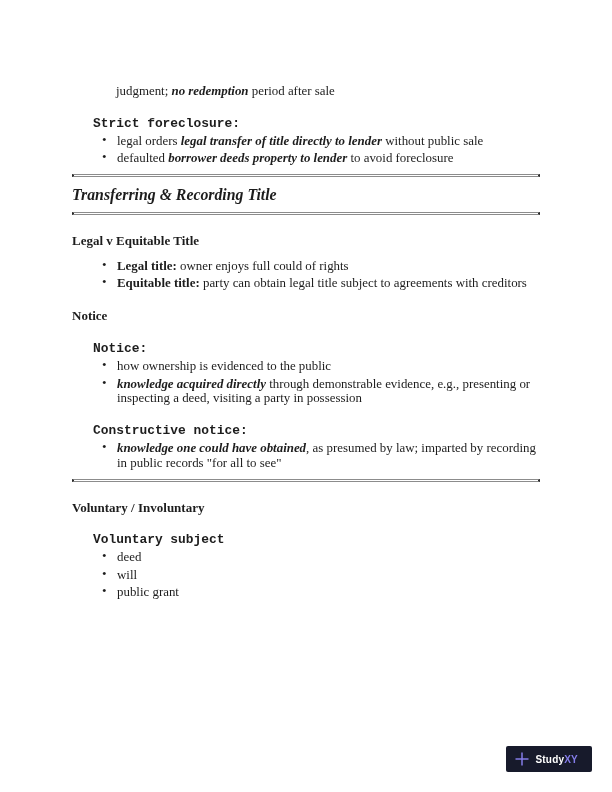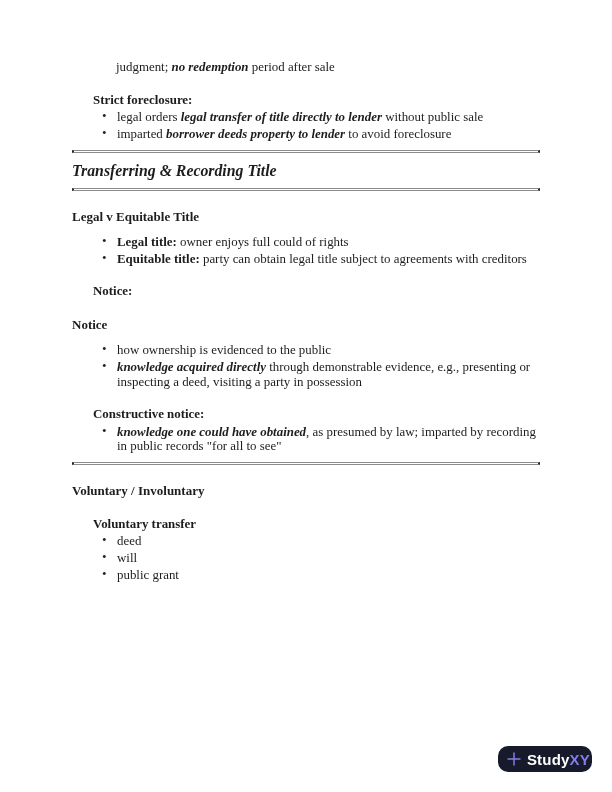--- a/index.html
+++ b/index.html
@@ -5,39 +5,40 @@
   html, body { margin: 0; padding: 0; }
   body {
     width: 612px; height: 792px;
     background: #ffffff;
     position: relative;
     overflow: hidden;
     font-family: "Liberation Serif", "DejaVu Serif", serif;
   }
   .page {
     position: absolute;
-    left: 72px; top: 60px;
+    left: 72px; top: 84px;
     width: 468px;
     font-size: 12.9px;
     line-height: 14.7px;
     color: var(--ink, #1d1d1d);
   }
   .blk { margin: 0; }
   .b { font-weight: bold; }
   .i { font-style: italic; }
   .heading {
     font-weight: bold;
     font-size: 13px;
     margin-top: 19px;
     margin-bottom: 10px;
   }
   .subheading {
     font-weight: bold;
     margin-top: 18px;
     margin-left: 21px;
+    font-family: Liberation Mono, monospace;
   }
   .continuation { margin-left: 44px; }
   .bullet {
     margin-left: 21px;
     padding-left: 24px;
     position: relative;
     margin-top: 2.5px;
   }
   .bullet .dot {
     position: absolute;
@@ -58,57 +59,57 @@
     border-bottom: 1px solid #8c8c8c;
     border-left: 2px solid #2b2b2b;
     border-right: 2px solid #2b2b2b;
     margin: 8px 0;
   }
   .logo {
     position: absolute;
     right: 20px; bottom: 20px;
     height: 26px;
     background: var(--logo-bg, #171a2b);
-    border-radius: 10px;
+    border-radius: 2px;
     display: flex;
     align-items: center;
-    padding: 0 2px 0 8px;
+    padding: 0 14px 0 8px;
     font-family: "Liberation Sans", "DejaVu Sans", sans-serif;
     font-weight: bold;
-    font-size: 15px;
+    font-size: 10px;
     letter-spacing: 0.2px;
   }
   .logo .plus { display: flex; align-items: center; margin-right: 5px; }
   .logo .brand-primary { color: var(--logo-text, #ffffff); }
   .logo .brand-accent { color: var(--accent, #847ce8); }
 </style>
 </head>
 <body>
 
 <div class="page">
   <div>
       <div class="blk continuation"><span>judgment; </span><span class="b i">no redemption</span><span> period after sale</span></div>
       <div class="blk subheading"><span>Strict foreclosure:</span></div>
       <div class="blk bullet"><span class="dot">•</span><span>legal orders </span><span class="b i">legal transfer of title directly to lender</span><span> without public sale</span></div>
-      <div class="blk bullet"><span class="dot">•</span><span>imparted </span><span class="b i">borrower deeds property to lender</span><span> to avoid foreclosure</span></div>
+      <div class="blk bullet"><span class="dot">•</span><span>defaulted </span><span class="b i">borrower deeds property to lender</span><span> to avoid foreclosure</span></div>
       <div class="rule"></div>
       <div class="blk title"><span>Transferring &amp; Recording Title</span></div>
       <div class="rule"></div>
       <div class="blk heading"><span>Legal v Equitable Title</span></div>
       <div class="blk bullet"><span class="dot">•</span><span class="b">Legal title:</span><span> owner enjoys full could of rights</span></div>
       <div class="blk bullet"><span class="dot">•</span><span class="b">Equitable title:</span><span> party can obtain legal title subject to agreements with creditors</span></div>
+      <div class="blk heading"><span>Notice</span></div>
       <div class="blk subheading"><span>Notice:</span></div>
-      <div class="blk heading"><span>Notice</span></div>
       <div class="blk bullet"><span class="dot">•</span><span>how ownership is evidenced to the public</span></div>
       <div class="blk bullet"><span class="dot">•</span><span class="b i">knowledge acquired directly</span><span> through demonstrable evidence, e.g., presenting or inspecting a deed, visiting a party in possession</span></div>
       <div class="blk subheading"><span>Constructive notice:</span></div>
       <div class="blk bullet"><span class="dot">•</span><span class="b i">knowledge one could have obtained</span><span>, as presumed by law; imparted by recording in public records "for all to see"</span></div>
       <div class="rule"></div>
       <div class="blk heading"><span>Voluntary / Involuntary</span></div>
-      <div class="blk subheading"><span>Voluntary transfer</span></div>
+      <div class="blk subheading"><span>Voluntary subject</span></div>
       <div class="blk bullet"><span class="dot">•</span><span>deed</span></div>
       <div class="blk bullet"><span class="dot">•</span><span>will</span></div>
       <div class="blk bullet"><span class="dot">•</span><span>public grant</span></div>
     </div>
 </div>
 
 <div class="logo">
   <span class="plus">
     <svg width="16" height="16" viewBox="0 0 16 16" aria-hidden="true">
       <path d="M8 1.5 V14.5 M1.5 8 H14.5" stroke="#847ce8" stroke-width="1.5" fill="none"></path>

